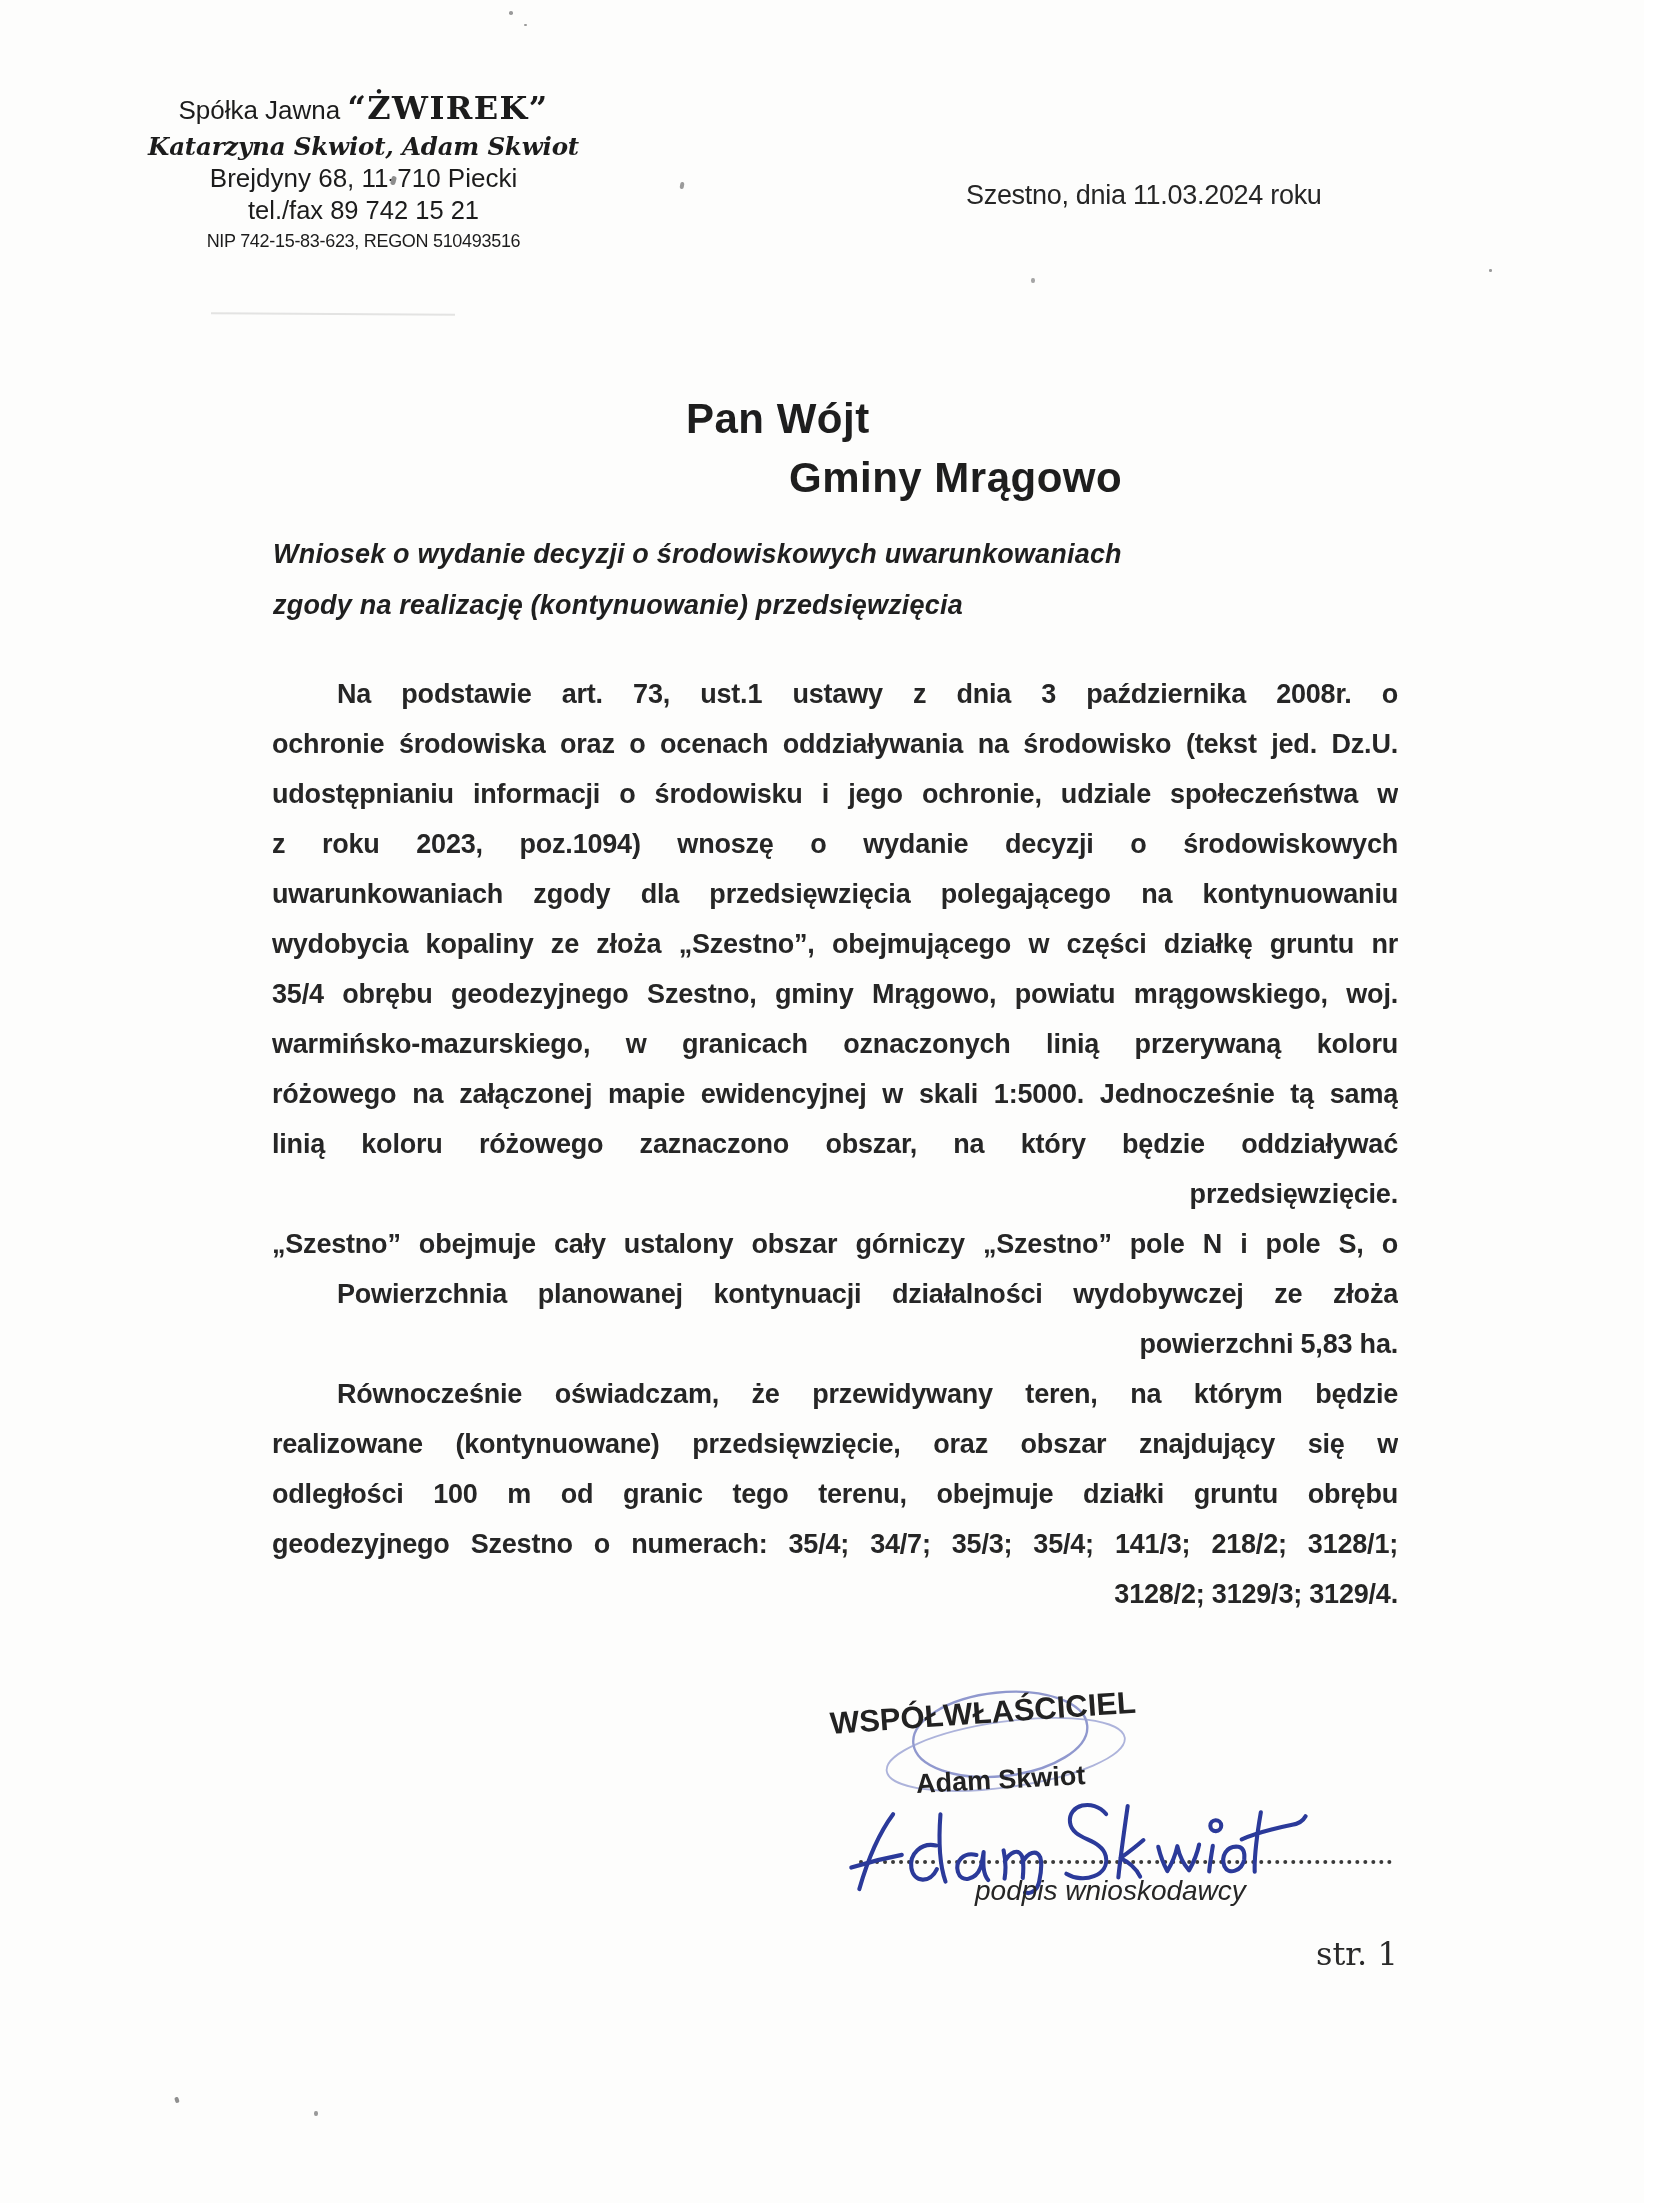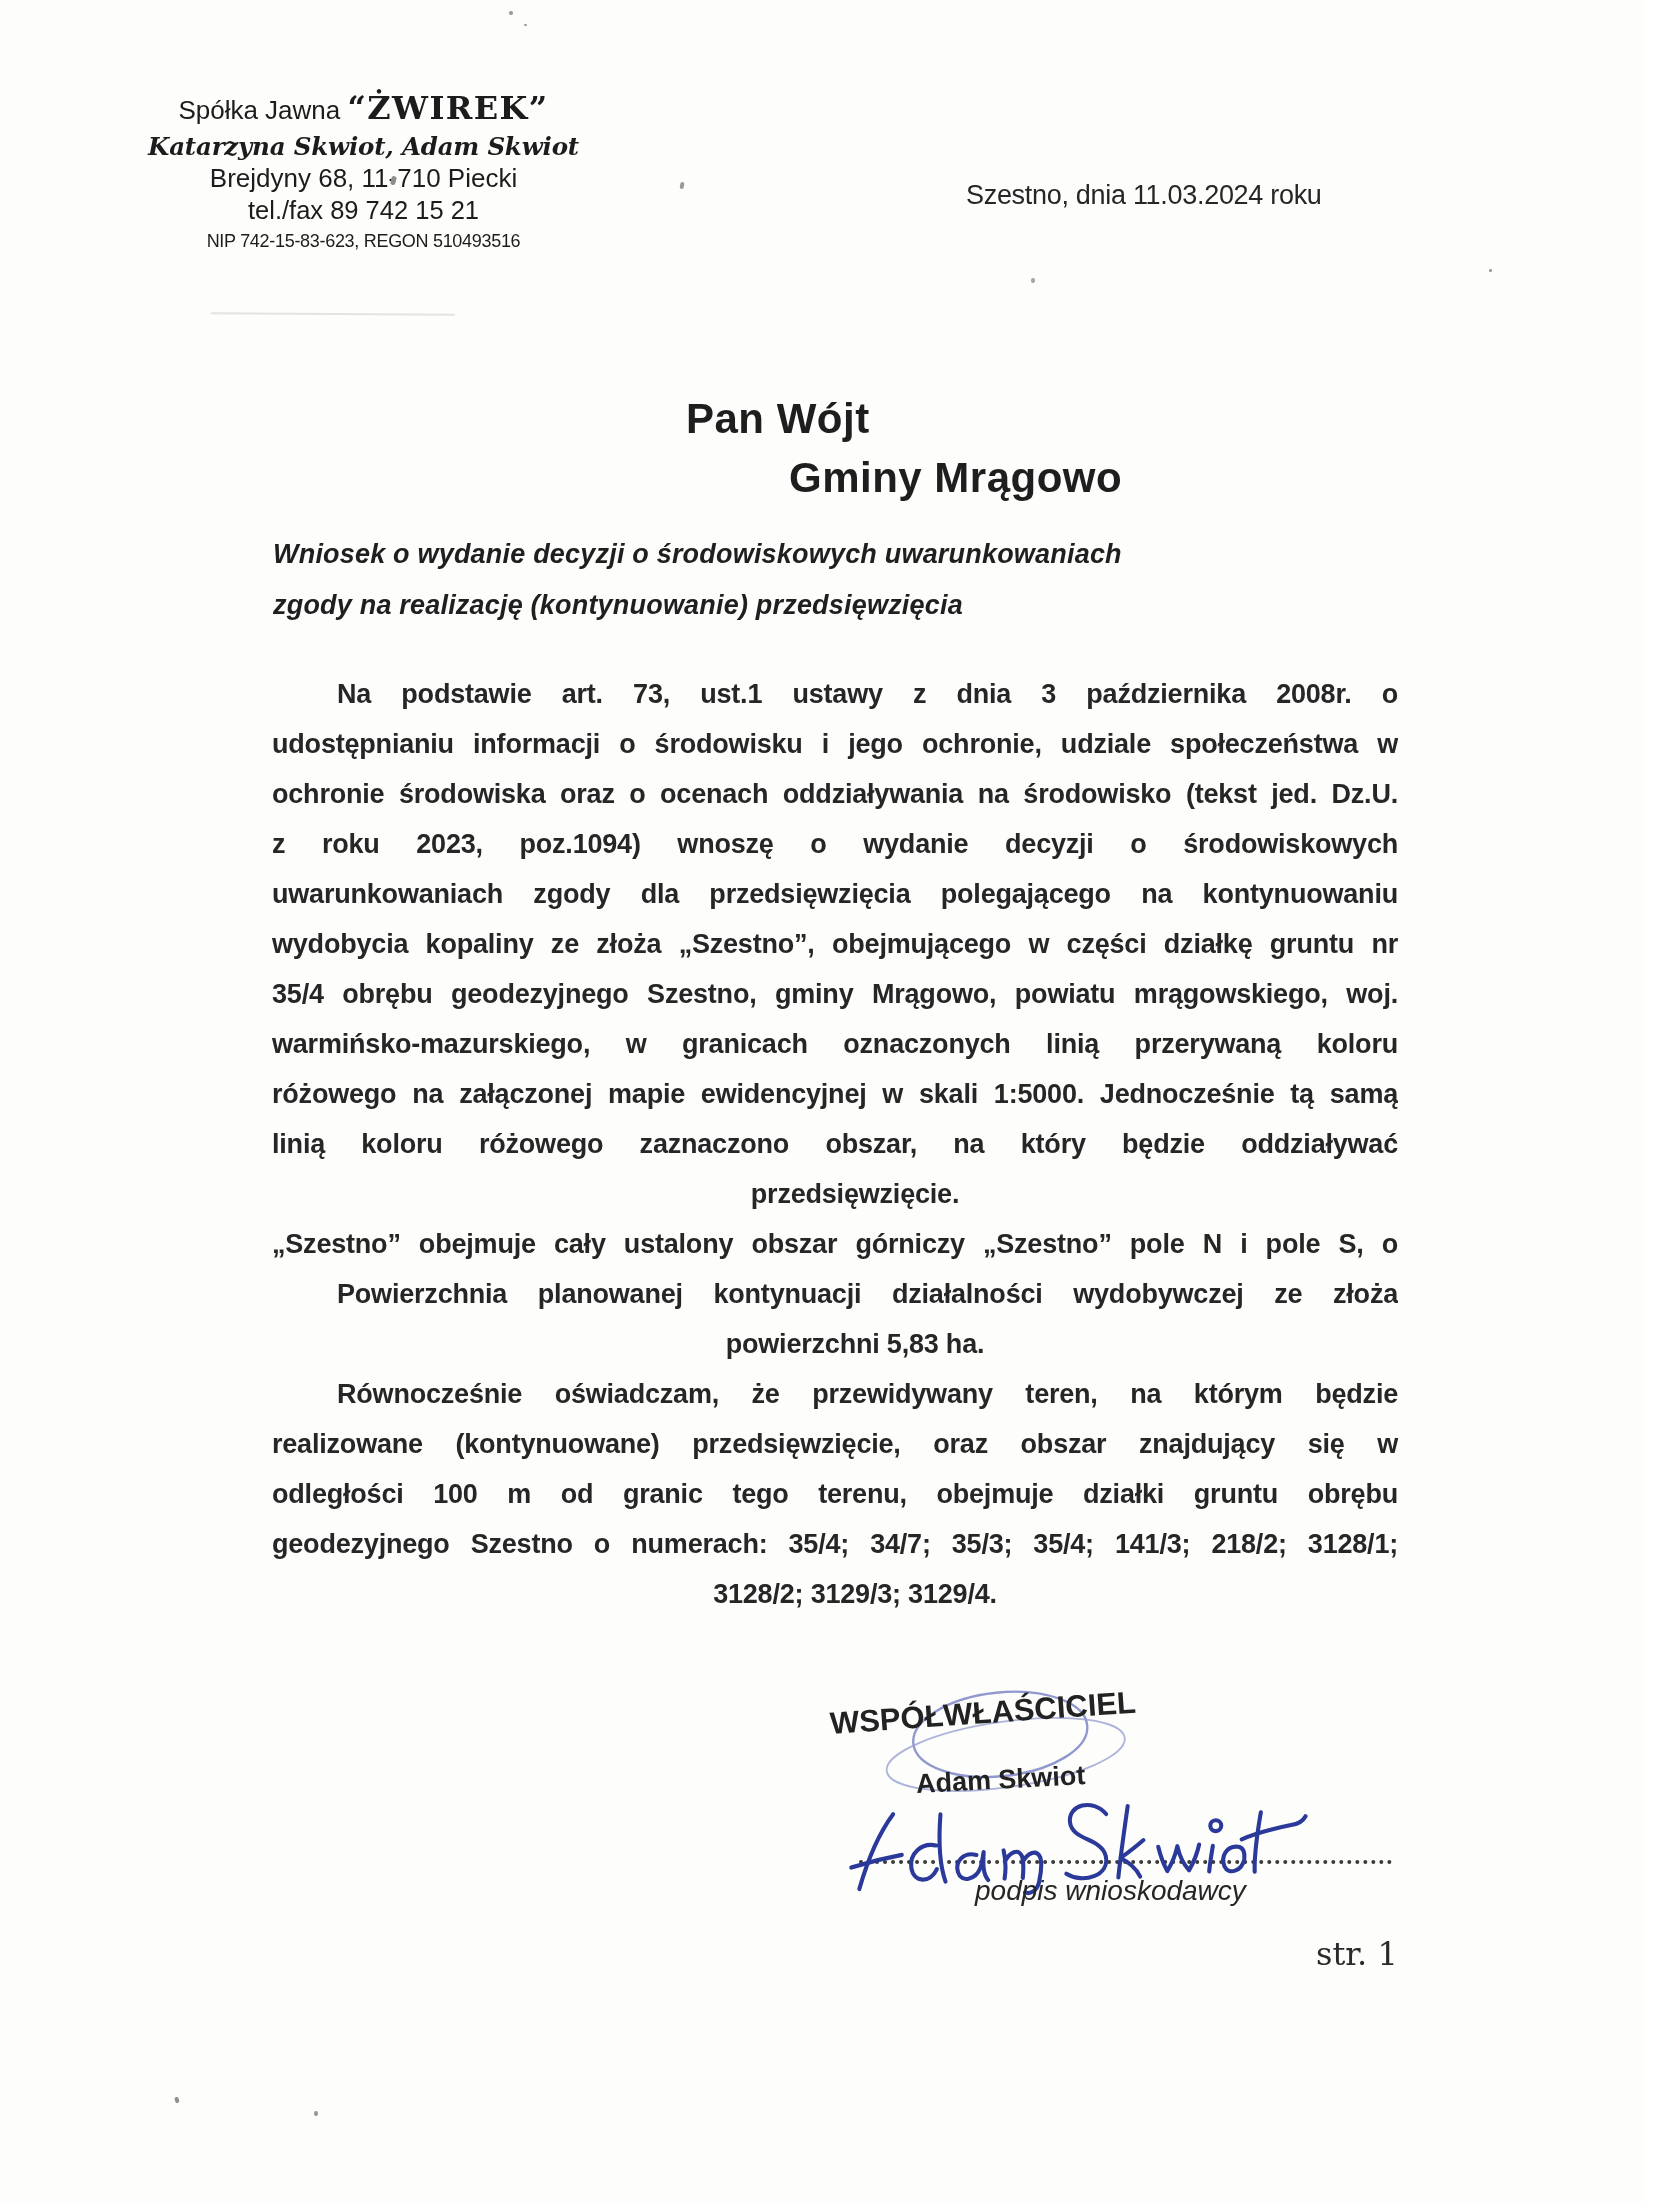--- a/index.html
+++ b/index.html
@@ -25,21 +25,21 @@
   .recipient-1{position:absolute;left:686px;top:395px;font-weight:700;font-size:42px;letter-spacing:0.5px;color:#1e1e1e;}
   .recipient-2{position:absolute;left:789px;top:454px;font-weight:700;font-size:42px;letter-spacing:0.5px;color:#1e1e1e;}
   
   .subject{position:absolute;left:273px;top:529px;width:1126px;text-align:left;
     font-weight:700;font-style:italic;font-size:27px;line-height:51px;letter-spacing:0.2px;color:#1f1f1f;}
   
   .body-text{position:absolute;left:272px;top:669px;width:1126px;
     font-size:27px;line-height:50px;letter-spacing:-0.2px;color:#262626;font-weight:bold;}
   .jline{height:50px;overflow:hidden;text-align:justify;}
   .jline::after{content:"";display:inline-block;width:100%;}
-  .lline{height:50px;overflow:hidden;text-align:center;margin-left:40px;}
+  .lline{height:50px;overflow:hidden;text-align:right;margin-left:40px;}
   .ind{text-indent:65px;}
   
   .stamp-role{position:absolute;left:830px;top:1706px;font-weight:700;font-size:31px;color:#222;
     transform:rotate(-4deg);transform-origin:left center;white-space:nowrap;}
   .stamp-name{position:absolute;left:916px;top:1769px;font-weight:700;font-size:27px;color:#222;
     transform:rotate(-3deg);transform-origin:left center;white-space:nowrap;}
   .scribble-svg{position:absolute;left:871px;top:1687px;}
   .signature-svg{position:absolute;left:847px;top:1793px;transform:rotate(-2deg);}
   .dotted-line{position:absolute;left:859px;top:1860px;width:533px;height:0;border-bottom:4.5px dotted #3a3a3a;}
   .sig-caption{position:absolute;left:975px;top:1875px;font-style:italic;font-size:28px;color:#262626;}
@@ -75,22 +75,22 @@
   <div class="recipient-1">Pan Wójt</div>
   <div class="recipient-2">Gminy Mrągowo</div>
 
   <div class="subject">
     <div>Wniosek o wydanie decyzji o środowiskowych uwarunkowaniach</div>
     <div>zgody na realizację (kontynuowanie) przedsięwzięcia</div>
   </div>
 
   <div class="body-text">
     <div class="jline ind">Na podstawie art. 73, ust.1 ustawy z dnia 3 października 2008r. o</div>
+    <div class="jline">ochronie środowiska oraz o ocenach oddziaływania na środowisko (tekst jed. Dz.U.</div>
     <div class="jline">udostępnianiu informacji o środowisku i jego ochronie, udziale społeczeństwa w</div>
-    <div class="jline">ochronie środowiska oraz o ocenach oddziaływania na środowisko (tekst jed. Dz.U.</div>
     <div class="jline">z roku 2023, poz.1094) wnoszę o wydanie decyzji o środowiskowych</div>
     <div class="jline">uwarunkowaniach zgody dla przedsięwzięcia polegającego na kontynuowaniu</div>
     <div class="jline">wydobycia kopaliny ze złoża „Szestno”, obejmującego w części działkę gruntu nr</div>
     <div class="jline">35/4 obrębu geodezyjnego Szestno, gminy Mrągowo, powiatu mrągowskiego, woj.</div>
     <div class="jline">warmińsko-mazurskiego, w granicach oznaczonych linią przerywaną koloru</div>
     <div class="jline">różowego na załączonej mapie ewidencyjnej w skali 1:5000. Jednocześnie tą samą</div>
     <div class="jline">linią koloru różowego zaznaczono obszar, na który będzie oddziaływać</div>
     <div class="lline">przedsięwzięcie.</div>
     <div class="jline">„Szestno” obejmuje cały ustalony obszar górniczy „Szestno” pole N i pole S, o</div>
     <div class="jline ind">Powierzchnia planowanej kontynuacji działalności wydobywczej ze złoża</div>

